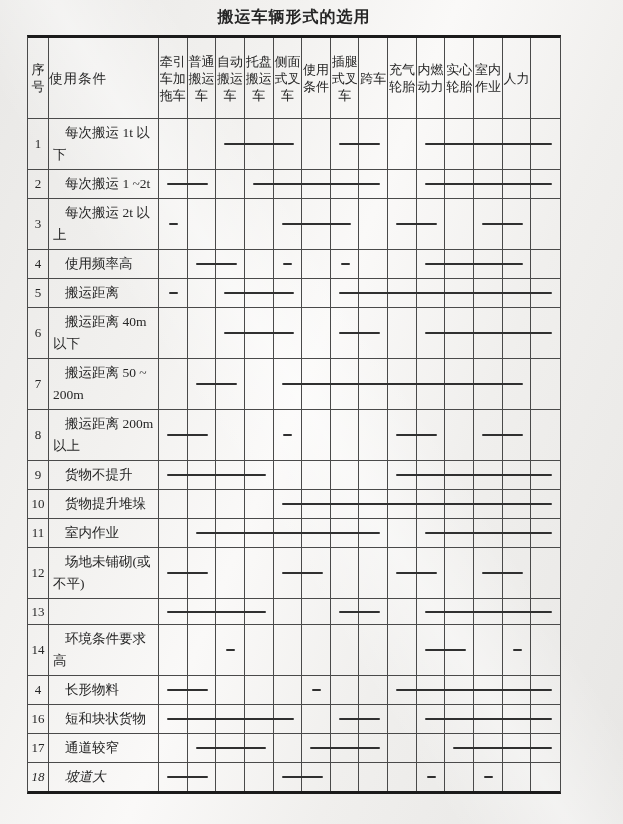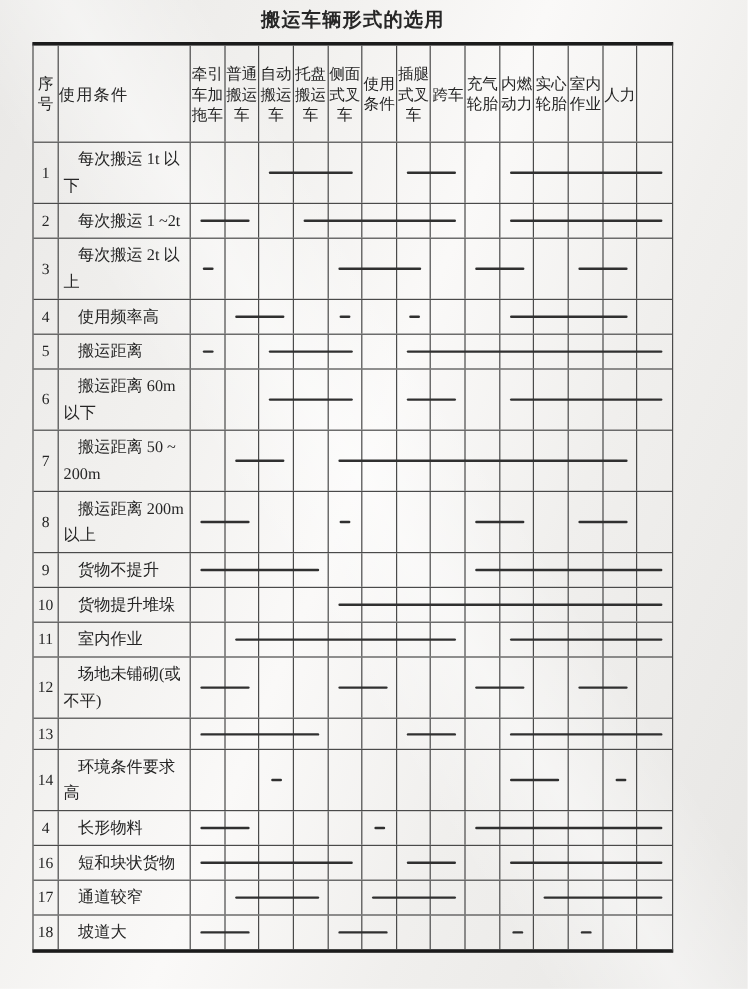--- a/index.html
+++ b/index.html
@@ -21,21 +21,21 @@
     position:absolute;left:27px;top:35px;width:534px;
     box-sizing:border-box;
     border-left:1px solid #4a4a4a;border-right:1px solid #4a4a4a;
     border-top:3px solid #1b1b1b;border-bottom:3px solid #1b1b1b;
   }
   .trow{
     position:relative;display:grid;
     grid-template-columns:21px 110px repeat(14,1fr);
     border-bottom:1px solid #4a4a4a;
   }
-  .trow:last-child{border-bottom:none;}
+  .trow:last-child{border-bottom:none;font-style:italic;}
   .cell{
     box-sizing:border-box;border-right:1px solid #4a4a4a;
     display:flex;align-items:center;justify-content:center;
     text-align:center;word-break:break-all;
   }
   .trow > .cell:nth-child(16){border-right:none;}
   .trow.header{min-height:80px;}
   .trow.header .cell{font-size:13px;line-height:17px;padding:1px 0;}
   .trow.header .cell.cond{font-size:13.5px;letter-spacing:1px;}
   .trow.body{min-height:25px;}
@@ -188,21 +188,21 @@
       <div class="cell veh"></div>
       <div class="cell veh"></div>
       <div class="cell veh"></div>
       <div class="mark" style="left: 140.821px; width: 9px;"></div>
       <div class="mark" style="left: 196.286px; width: 69.9286px;"></div>
       <div class="mark" style="left: 310.857px; width: 213.143px;"></div>
     </div>
     <div class="trow body">
       <div class="cell no">6</div>
       <div class="cell cond">
-        <div class="ind">搬运距离 60m 以下</div>
+        <div class="ind">搬运距离 40m 以下</div>
       </div>
       <div class="cell veh"></div>
       <div class="cell veh"></div>
       <div class="cell veh"></div>
       <div class="cell veh"></div>
       <div class="cell veh"></div>
       <div class="cell veh"></div>
       <div class="cell veh"></div>
       <div class="cell veh"></div>
       <div class="cell veh"></div>

